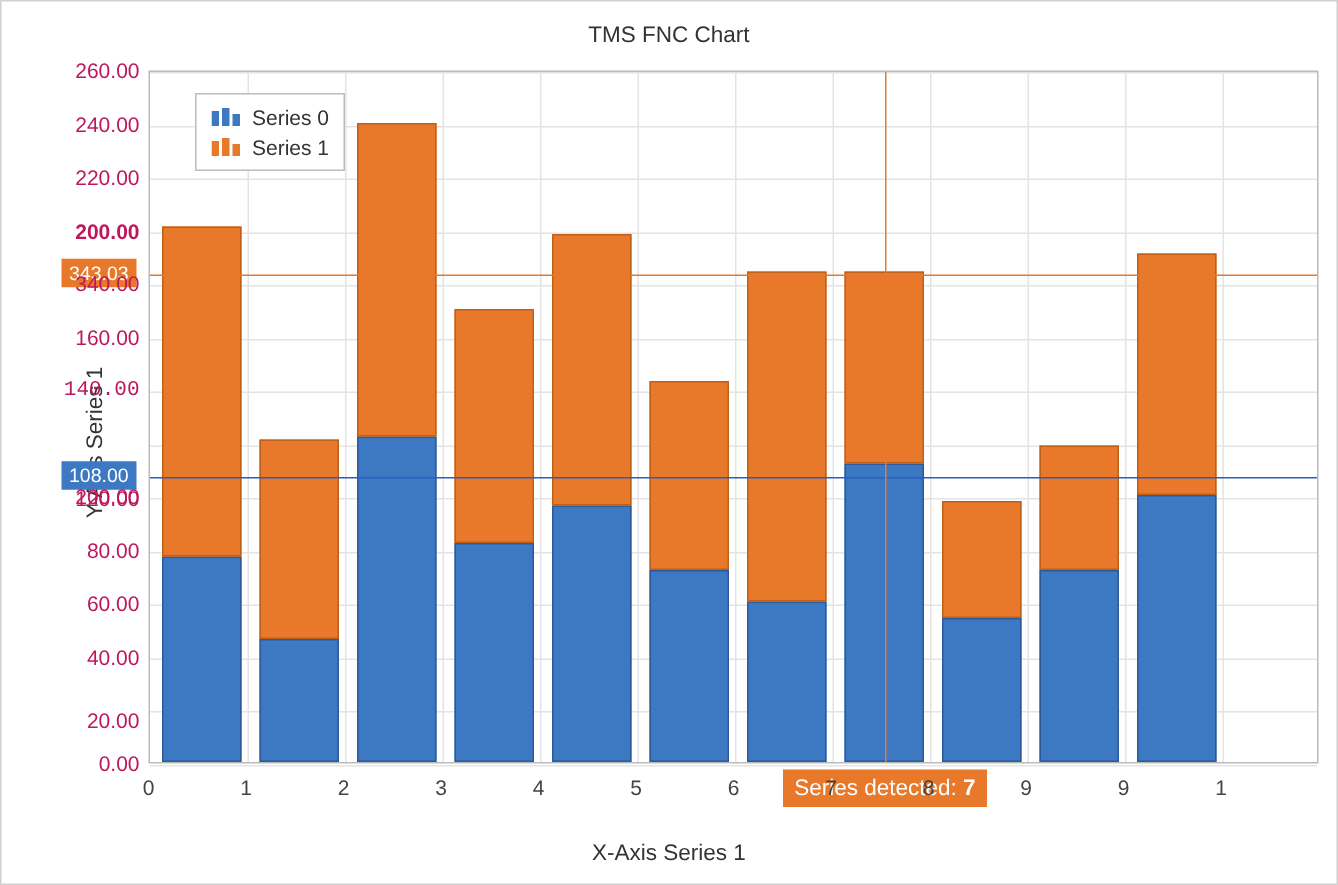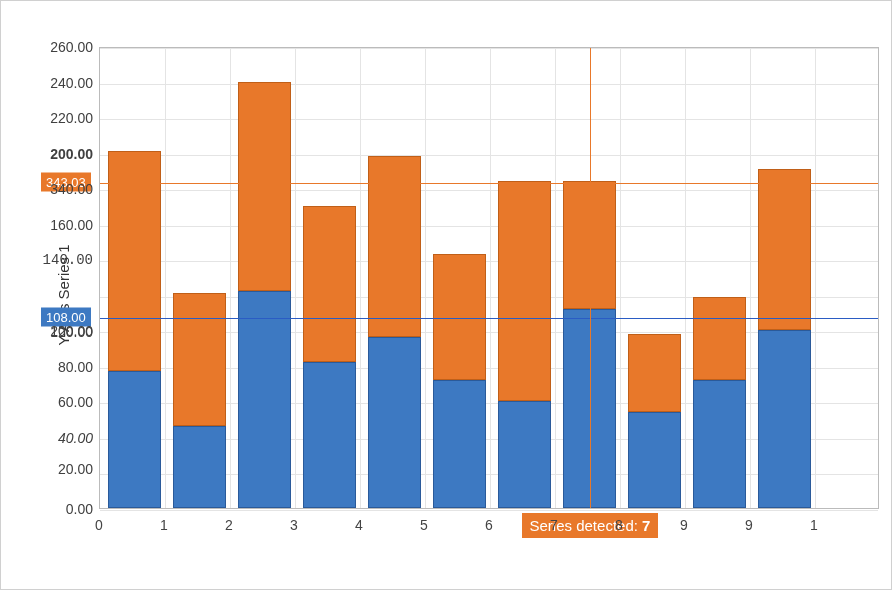--- a/index.html
+++ b/index.html
@@ -46,21 +46,21 @@
     top: 0;
     height: 100%;
     width: 1px;
     background: #e4e4e4;
   }
   .y-tick {
     position: absolute;
     right: 798px;
     transform: translateY(-50%);
     font-size: 14px;
-    color: #404040;
+    color: #be185d;
     text-align: right;
     width: 60px;
   }
   .x-tick {
     position: absolute;
     top: 516px;
     transform: translateX(-50%);
     font-size: 14px;
     color: #444;
     text-align: center;
@@ -152,20 +152,21 @@
     font-size: 15px;
     padding: 4px 8px;
     white-space: nowrap;
   }
   .value-detected b { font-weight: 700; }
 </style>
 </head>
 <body>
 
 <div class="chart-container">
+  <div class="title">TMS FNC Chart</div>
 
   <div class="y-label">Y-Axis Series 1</div>
 
   <div class="plot-area">
 
   <div class="grid-line-h" style="top: 462px;"></div>
       <div class="grid-line-h" style="top: 426.462px;"></div>
       <div class="grid-line-h" style="top: 390.923px;"></div>
       <div class="grid-line-h" style="top: 355.385px;"></div>
       <div class="grid-line-h" style="top: 319.846px;"></div>
@@ -229,32 +230,55 @@
         <div class="bar-s0" style="height: 127.938px;"></div>
         <div class="bar-s1" style="bottom: 127.938px; height: 83.5154px;"></div>
       </div>
       <div class="bar-group" style="left: 657.85px; width: 53.3px;">
         <div class="bar-s0" style="height: 177.692px;"></div>
         <div class="bar-s1" style="bottom: 177.692px; height: 161.7px;"></div>
       </div>
       <div class="ref-line blue" style="top: 270.092px;"></div>
       <div class="ref-line orange" style="top: 135.046px;"></div>
       <div class="crosshair-v" style="left: 489.5px;"></div>
+      <div class="legend" style="left:30px; top:14px;">
+      <div class="legend-row">
+        <span class="legend-swatch">
+          <svg width="20" height="12">
+              <rect x="0" y="2" width="5" height="10" fill="#3d79c2"></rect>
+              <rect x="7" y="0" width="5" height="12" fill="#3d79c2"></rect>
+              <rect x="14" y="4" width="5" height="8" fill="#3d79c2"></rect>
+            </svg>
+        </span>
+        <span>Series 0</span>
+      </div>
+      <div class="legend-row">
+        <span class="legend-swatch">
+          <svg width="20" height="12">
+              <rect x="0" y="2" width="5" height="10" fill="#e8782a"></rect>
+              <rect x="7" y="0" width="5" height="12" fill="#e8782a"></rect>
+              <rect x="14" y="4" width="5" height="8" fill="#e8782a"></rect>
+            </svg>
+        </span>
+        <span>Series 1</span>
+      </div>
+    </div>
     </div>
 
   <div class="ref-badge blue" style="left: 40px; top: 316.092px;">108.00</div>
   <div class="ref-badge orange" style="left: 40px; top: 181.046px;">343.03</div>
 
   <div class="value-detected" style="left: 520.5px; top: 512px;">
     <span>Series detected: </span><b>7</b>
   </div>
 
+  <div class="x-label">X-Axis Series 1</div>
 <div class="y-tick" style="top: 508px;">0.00</div>
-    <div class="y-tick" style="top: 468px; text-align: right;">20.00</div>
-    <div class="y-tick" style="top: 436.923px; font-style: italic;">40.00</div>
+    <div class="y-tick" style="top: 479px; text-align: right;">20.00</div>
+    <div class="y-tick" style="top: 436.923px;">40.00</div>
     <div class="y-tick" style="top: 401.385px;">60.00</div>
     <div class="y-tick" style="top: 365.846px;">80.00</div>
     <div class="y-tick" style="top: 330.308px;">200.00</div>
     <div class="y-tick" style="top: 294.769px; margin-top: 36px;">120.00</div>
     <div class="y-tick" style="top: 259.231px; font-family: Liberation Mono, monospace;">140.00</div>
     <div class="y-tick" style="top: 223.692px;">160.00</div>
     <div class="y-tick" style="top: 188.154px;">340.00</div>
     <div class="y-tick" style="top: 152.615px; font-weight: bold;">200.00</div>
     <div class="y-tick" style="top: 117.077px;">220.00</div>
     <div class="y-tick" style="top: 81.5385px;">240.00</div>

